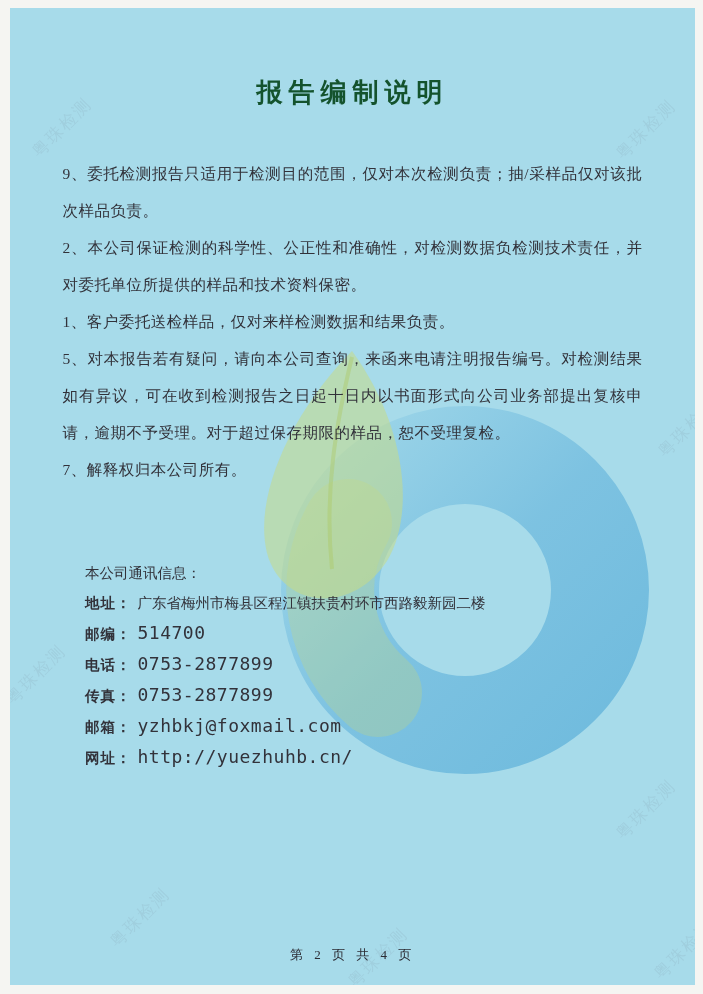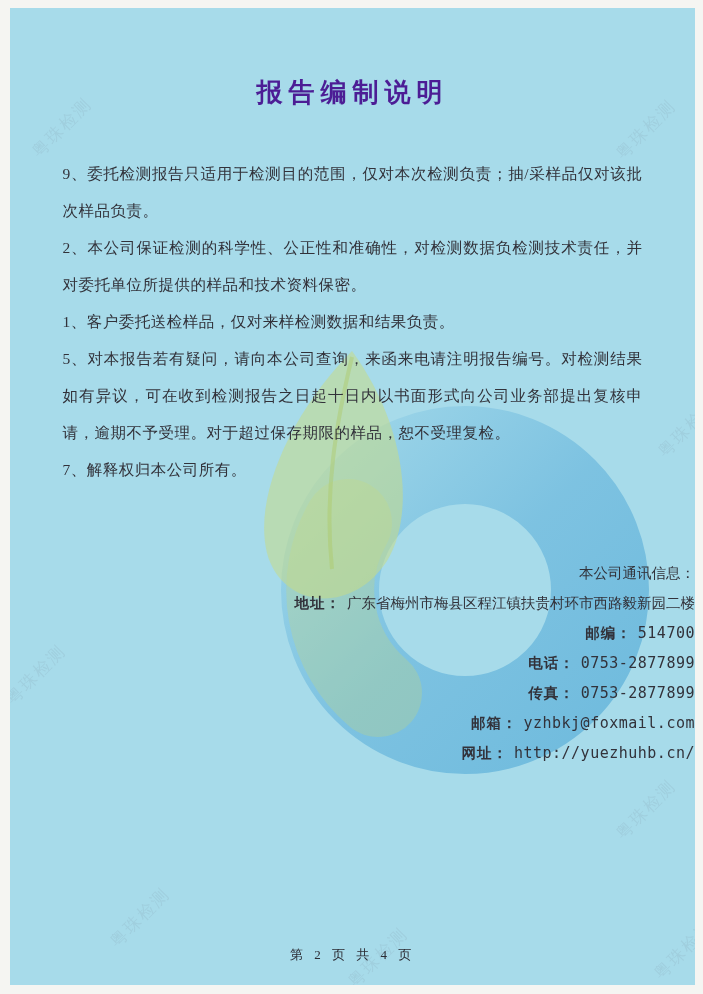--- a/index.html
+++ b/index.html
@@ -36,43 +36,42 @@
   }
   
   .content{
     position:absolute;left:0;top:0;right:0;bottom:0;
   }
   .doc-title{
     margin:67px 0 0 0;
     text-align:center;
     font-size:26px;font-weight:bold;
     letter-spacing:6px;
-    color:#4c1d95;
+    color:#14532d;
   }
   .body-text{
     margin:45px auto 0 auto;
     width:580px;
   }
   .para{
     font-size:15.5px;
     line-height:37px;
     text-align:justify;
     letter-spacing:0.5px;
     margin:0;
   }
   .contact{
     margin:70px 0 0 75px;
     font-size:14.5px;
     line-height:30px;
-    text-align:right;
   }
   .contact-row{white-space:nowrap;}
   .c-label{letter-spacing:1px;font-weight:bold;}
   .c-value{margin-left:6px;}
-  .c-latin{font-family:"DejaVu Sans Mono","Liberation Mono",monospace;font-size:15px;letter-spacing:0.5px;}
+  .c-latin{font-family:"DejaVu Sans Mono","Liberation Mono",monospace;font-size:18px;letter-spacing:0.5px;}
   .page-footer{
     position:absolute;left:0;right:0;bottom:21px;
     text-align:center;
     font-size:13px;letter-spacing:4px;
     color:#2c2c34;
   }
 </style>
 </head>
 <body>
 

